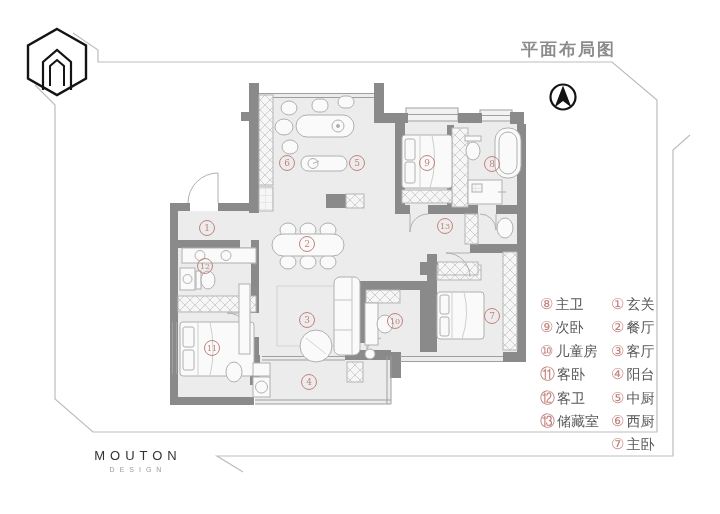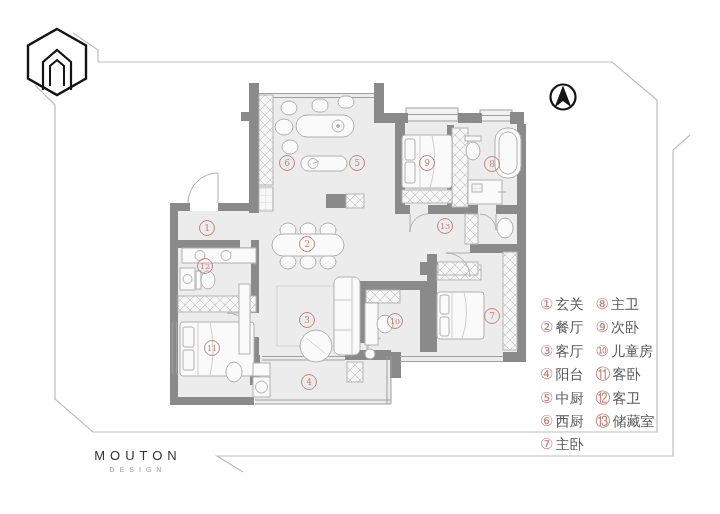--- a/index.html
+++ b/index.html
@@ -280,39 +280,40 @@
             <text x="205" y="269.2" font-size="8">12</text>
           </g>
       <g>
             <circle cx="445" cy="226" r="7.5" fill="none" stroke="#c2837d"></circle>
             <text x="445" y="229.2" font-size="8">13</text>
           </g>
     </g>
   </g>
 </svg>
 
+  <div class="title">平面布局图</div>
 
   <div class="legend">
+    <div class="col">
+      <div class="li"><span class="ln">⑧</span><span class="lt">主卫</span></div>
+      <div class="li"><span class="ln">⑨</span><span class="lt">次卧</span></div>
+      <div class="li"><span class="ln">⑩</span><span class="lt">儿童房</span></div>
+      <div class="li"><span class="ln">⑪</span><span class="lt">客卧</span></div>
+      <div class="li"><span class="ln">⑫</span><span class="lt">客卫</span></div>
+      <div class="li"><span class="ln">⑬</span><span class="lt">储藏室</span></div>
+    </div>
     <div class="col">
       <div class="li"><span class="ln">①</span><span class="lt">玄关</span></div>
       <div class="li"><span class="ln">②</span><span class="lt">餐厅</span></div>
       <div class="li"><span class="ln">③</span><span class="lt">客厅</span></div>
       <div class="li"><span class="ln">④</span><span class="lt">阳台</span></div>
       <div class="li"><span class="ln">⑤</span><span class="lt">中厨</span></div>
       <div class="li"><span class="ln">⑥</span><span class="lt">西厨</span></div>
       <div class="li"><span class="ln">⑦</span><span class="lt">主卧</span></div>
     </div>
-    <div class="col">
-      <div class="li"><span class="ln">⑧</span><span class="lt">主卫</span></div>
-      <div class="li"><span class="ln">⑨</span><span class="lt">次卧</span></div>
-      <div class="li"><span class="ln">⑩</span><span class="lt">儿童房</span></div>
-      <div class="li"><span class="ln">⑪</span><span class="lt">客卧</span></div>
-      <div class="li"><span class="ln">⑫</span><span class="lt">客卫</span></div>
-      <div class="li"><span class="ln">⑬</span><span class="lt">储藏室</span></div>
-    </div>
   </div>
 
   <div class="brand">
     <div class="bn">MOUTON</div>
     <div class="bt">DESIGN</div>
   </div>
 
 </div>
 
 </body></html>

